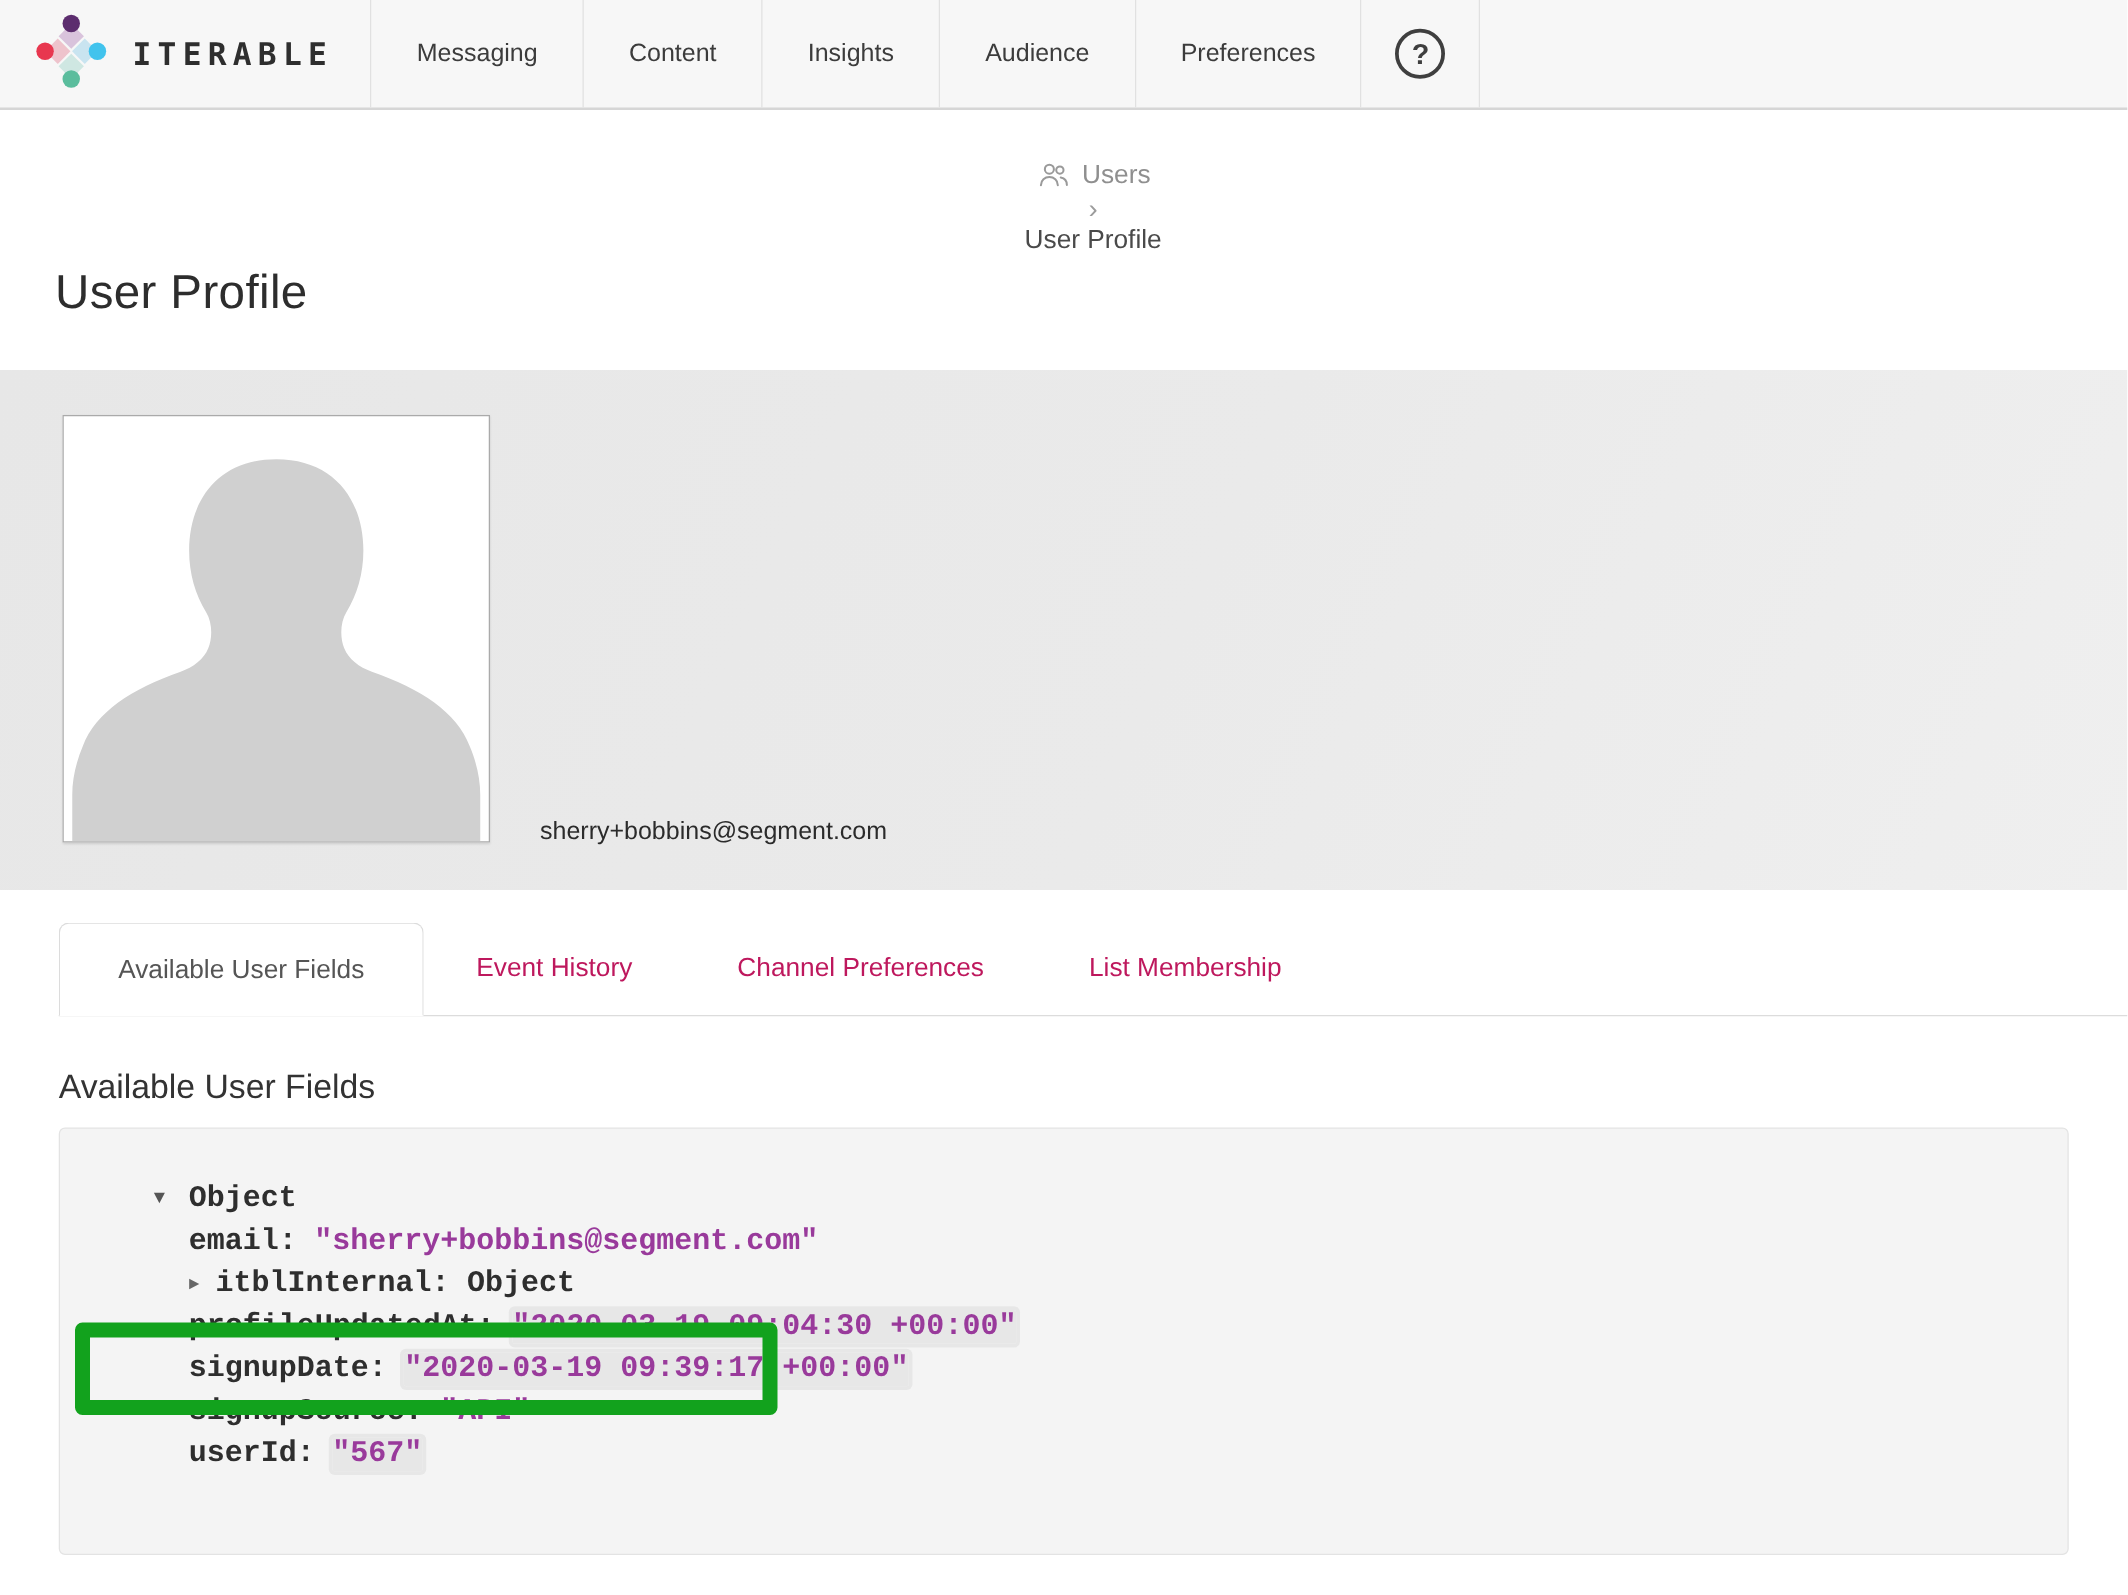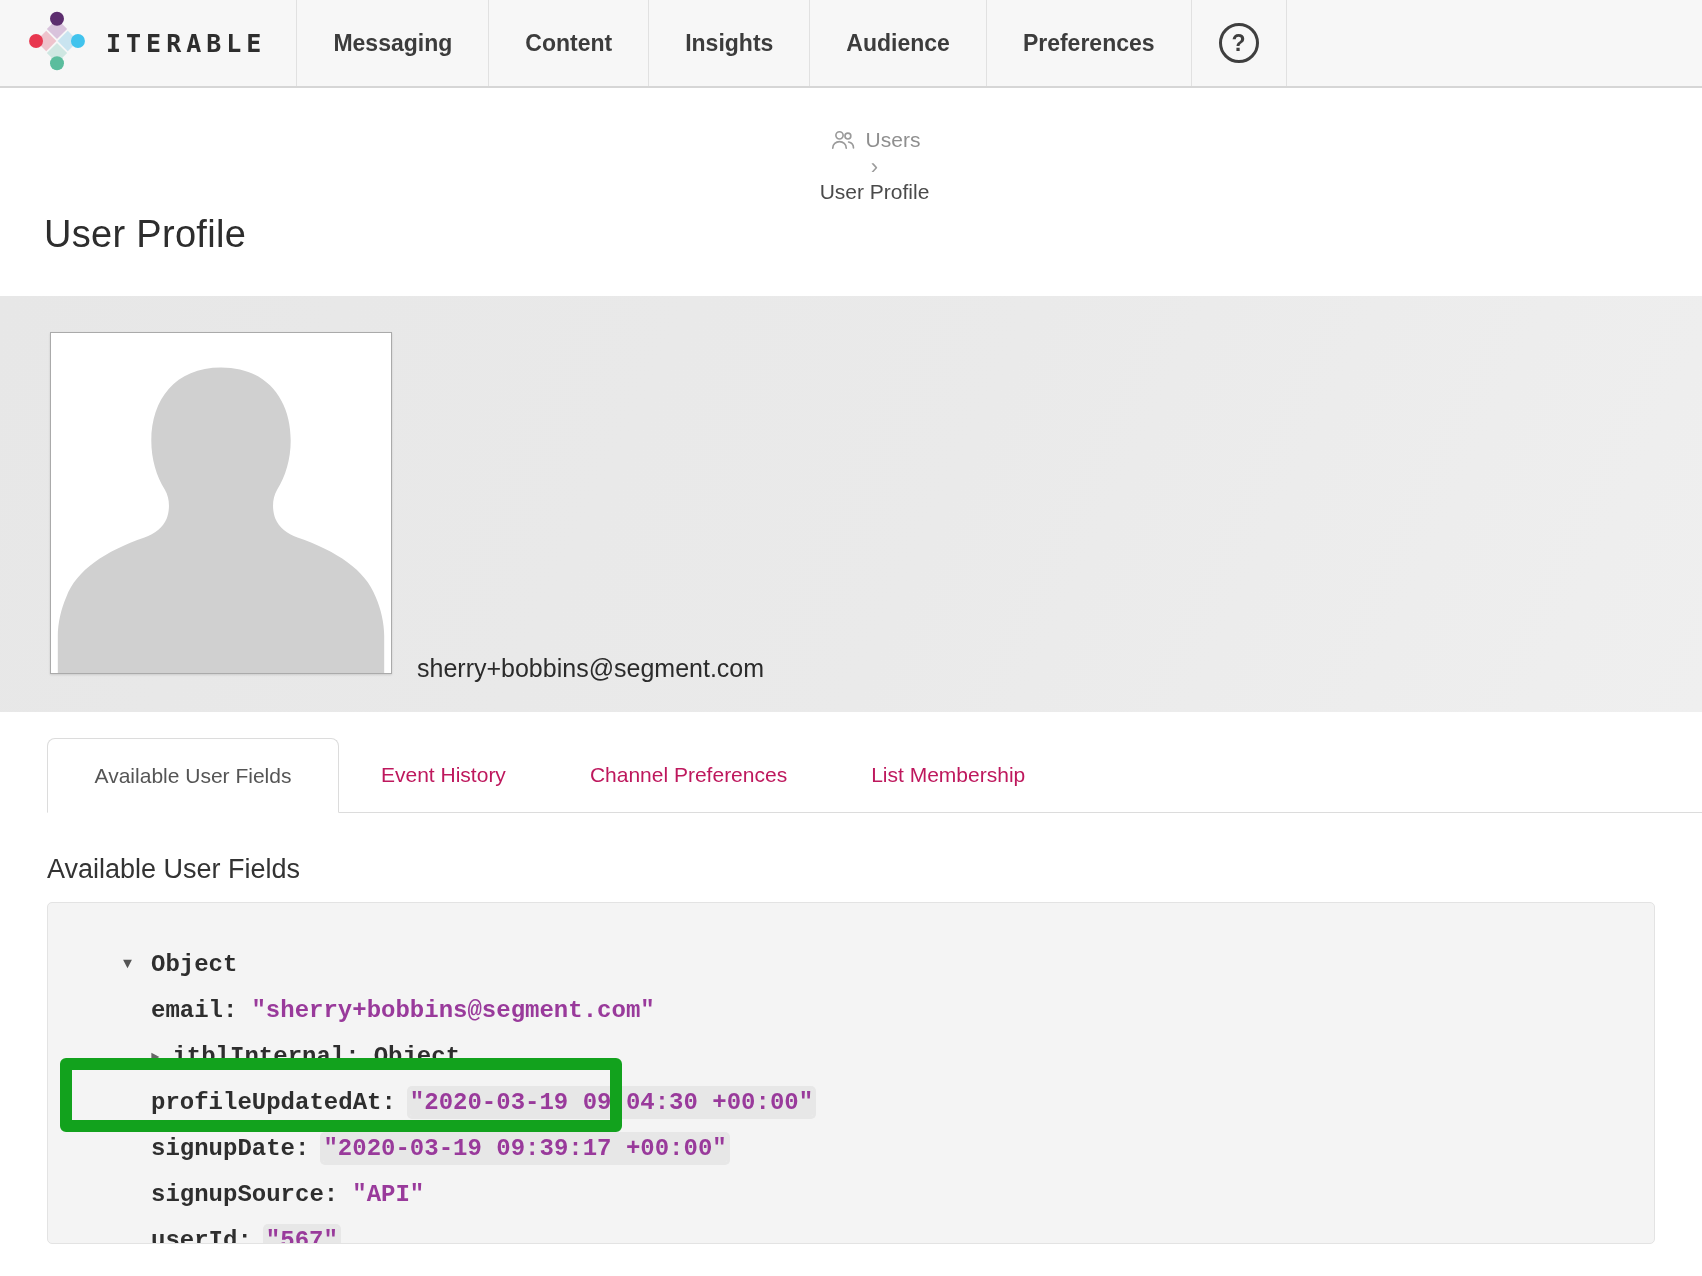--- a/index.html
+++ b/index.html
@@ -10,21 +10,21 @@
   
   .nav{
     height:88px;display:flex;align-items:stretch;background:#f7f7f7;
     border-bottom:2px solid #d6d6d6;box-sizing:border-box;
   }
   .nav-cell{
     display:flex;align-items:center;justify-content:center;
     border-right:1px solid #e1e1e1;padding:0 36px;cursor:pointer;
   }
   .nav-cell.brand{padding:0 30px 0 24px;}
-  .nav-item-label{font-size:23px;font-weight:bold;color:#3c3c3c;}
+  .nav-item-label{font-size:20px;font-weight:normal;color:#3c3c3c;}
   .brand-word{
     font-family:"DejaVu Sans Mono",monospace;font-weight:bold;font-size:25px;
     letter-spacing:5px;color:#2e2e2e;margin-left:16px;
   }
   .nav-cell.help-cell{width:95px;box-sizing:border-box;padding:0;}
   .help-circle{
     width:40px;height:40px;border:3px solid #3f3f3f;border-radius:50%;
     display:flex;align-items:center;justify-content:center;
     font-size:23px;font-weight:bold;color:#3f3f3f;box-sizing:border-box;
   }
@@ -47,21 +47,21 @@
     margin-top:40px;height:416px;position:relative;
     background:linear-gradient(115deg,#e7e7e7 0%,#eaeaea 55%,#efefef 100%);
   }
   .avatar-frame{
     position:absolute;left:50px;top:36px;width:342px;height:342px;
     background:#ffffff;border:1px solid #aaaaaa;box-sizing:border-box;
     box-shadow:0 1px 2px rgba(0,0,0,.12);
   }
   .avatar-frame svg{position:absolute;left:0;bottom:0;width:100%;height:96%;}
   .hero-email{
-    position:absolute;left:417px;top:358px;font-size:25px;color:#2b2b2b;
+    position:absolute;left:432px;top:358px;font-size:20px;color:#2b2b2b;
   }
   
   .tabs{
     margin:26px 0 0 47px;display:flex;align-items:stretch;height:74px;
     border-bottom:1px solid #dcdcdc;padding-right:47px;
   }
   .tab{
     display:flex;align-items:center;justify-content:center;
     font-size:21px;color:#be185d;padding:0 42px;cursor:pointer;white-space:nowrap;
   }
@@ -73,21 +73,21 @@
   .section-heading{
     margin:42px 0 0 47px;font-size:27px;line-height:28px;font-weight:normal;color:#333333;
   }
   .fields-panel{
     position:relative;margin:19px 47px 0 47px;height:342px;box-sizing:border-box;
     background:#f4f4f4;border:1px solid #e3e3e3;border-radius:5px;
     padding:39px 20px 0 103px;overflow:hidden;
   }
   .tree-row{
     font-family:"Liberation Mono",monospace;font-weight:bold;font-size:24px;
-    line-height:46px;white-space:pre;color:#2e2e2e;
+    line-height:34px;white-space:pre;color:#2e2e2e;
   }
   .tree-arrow-root{
     display:inline-block;width:28px;margin-left:-28px;font-size:15px;color:#555555;
     vertical-align:3px;cursor:pointer;
   }
   .tree-arrow-branch{
     display:inline-block;font-size:14px;color:#666666;margin-right:13px;
     vertical-align:2px;cursor:pointer;
   }
   .field-key{color:#2e2e2e;}

